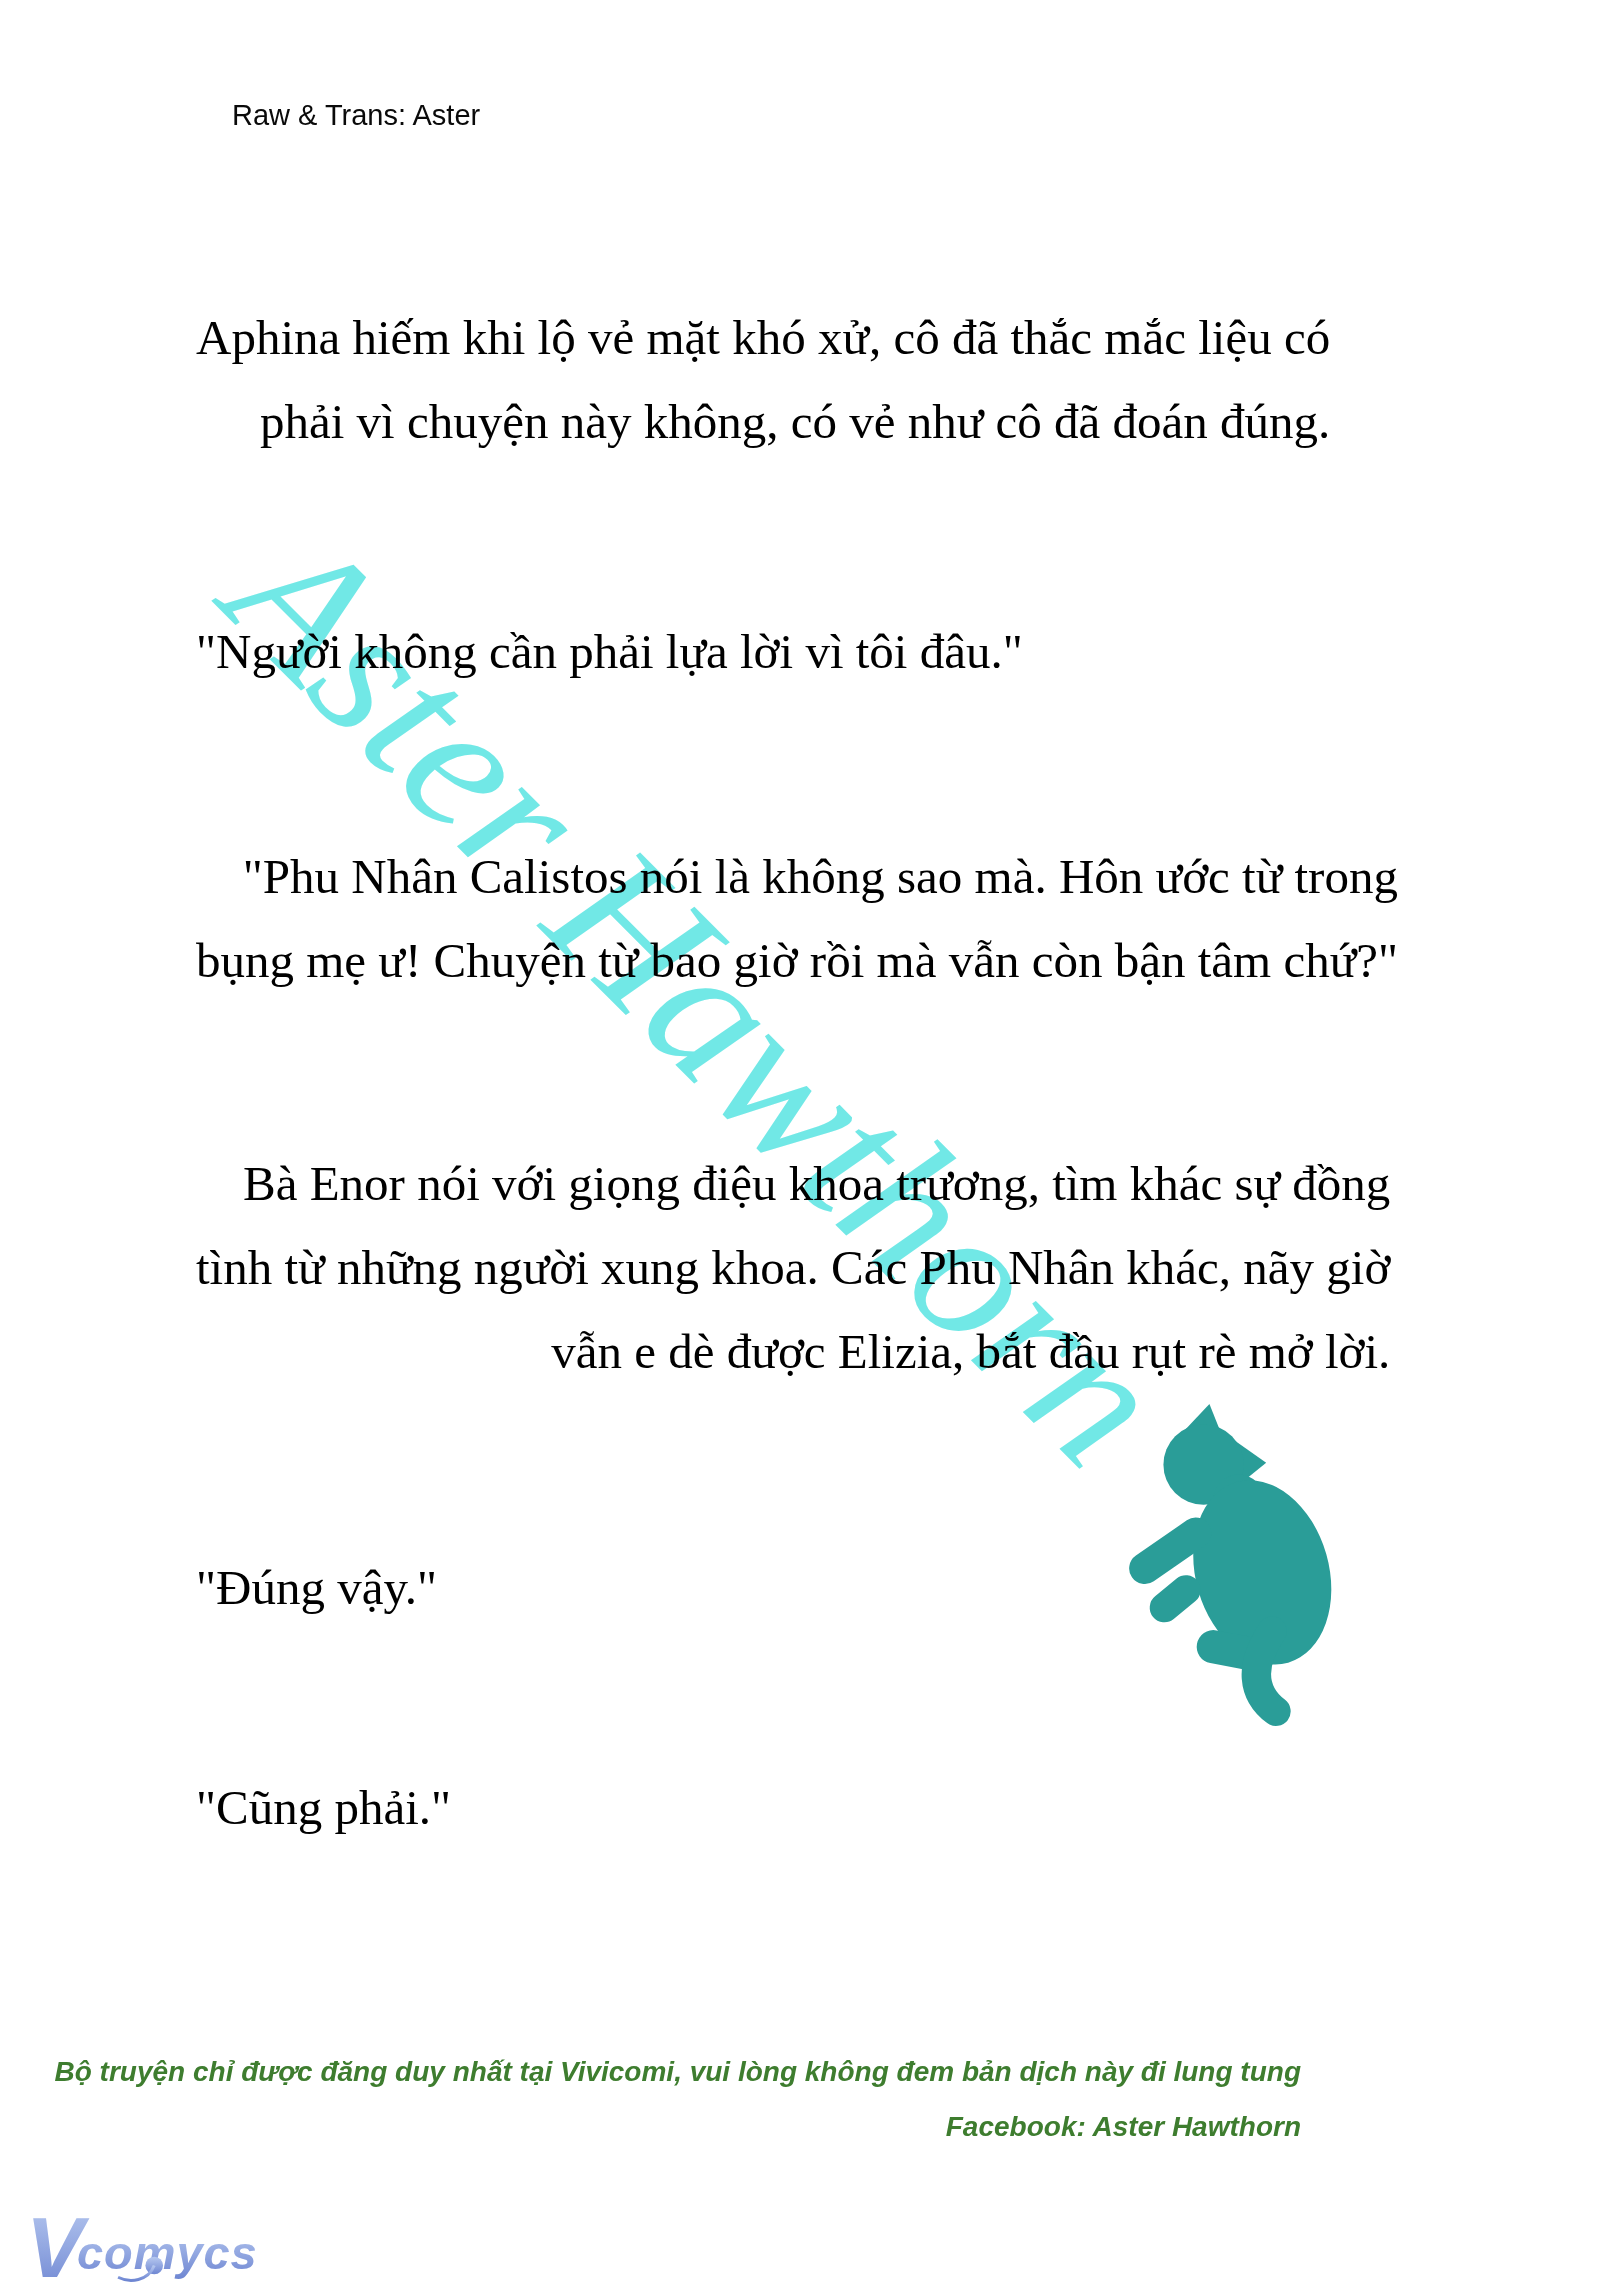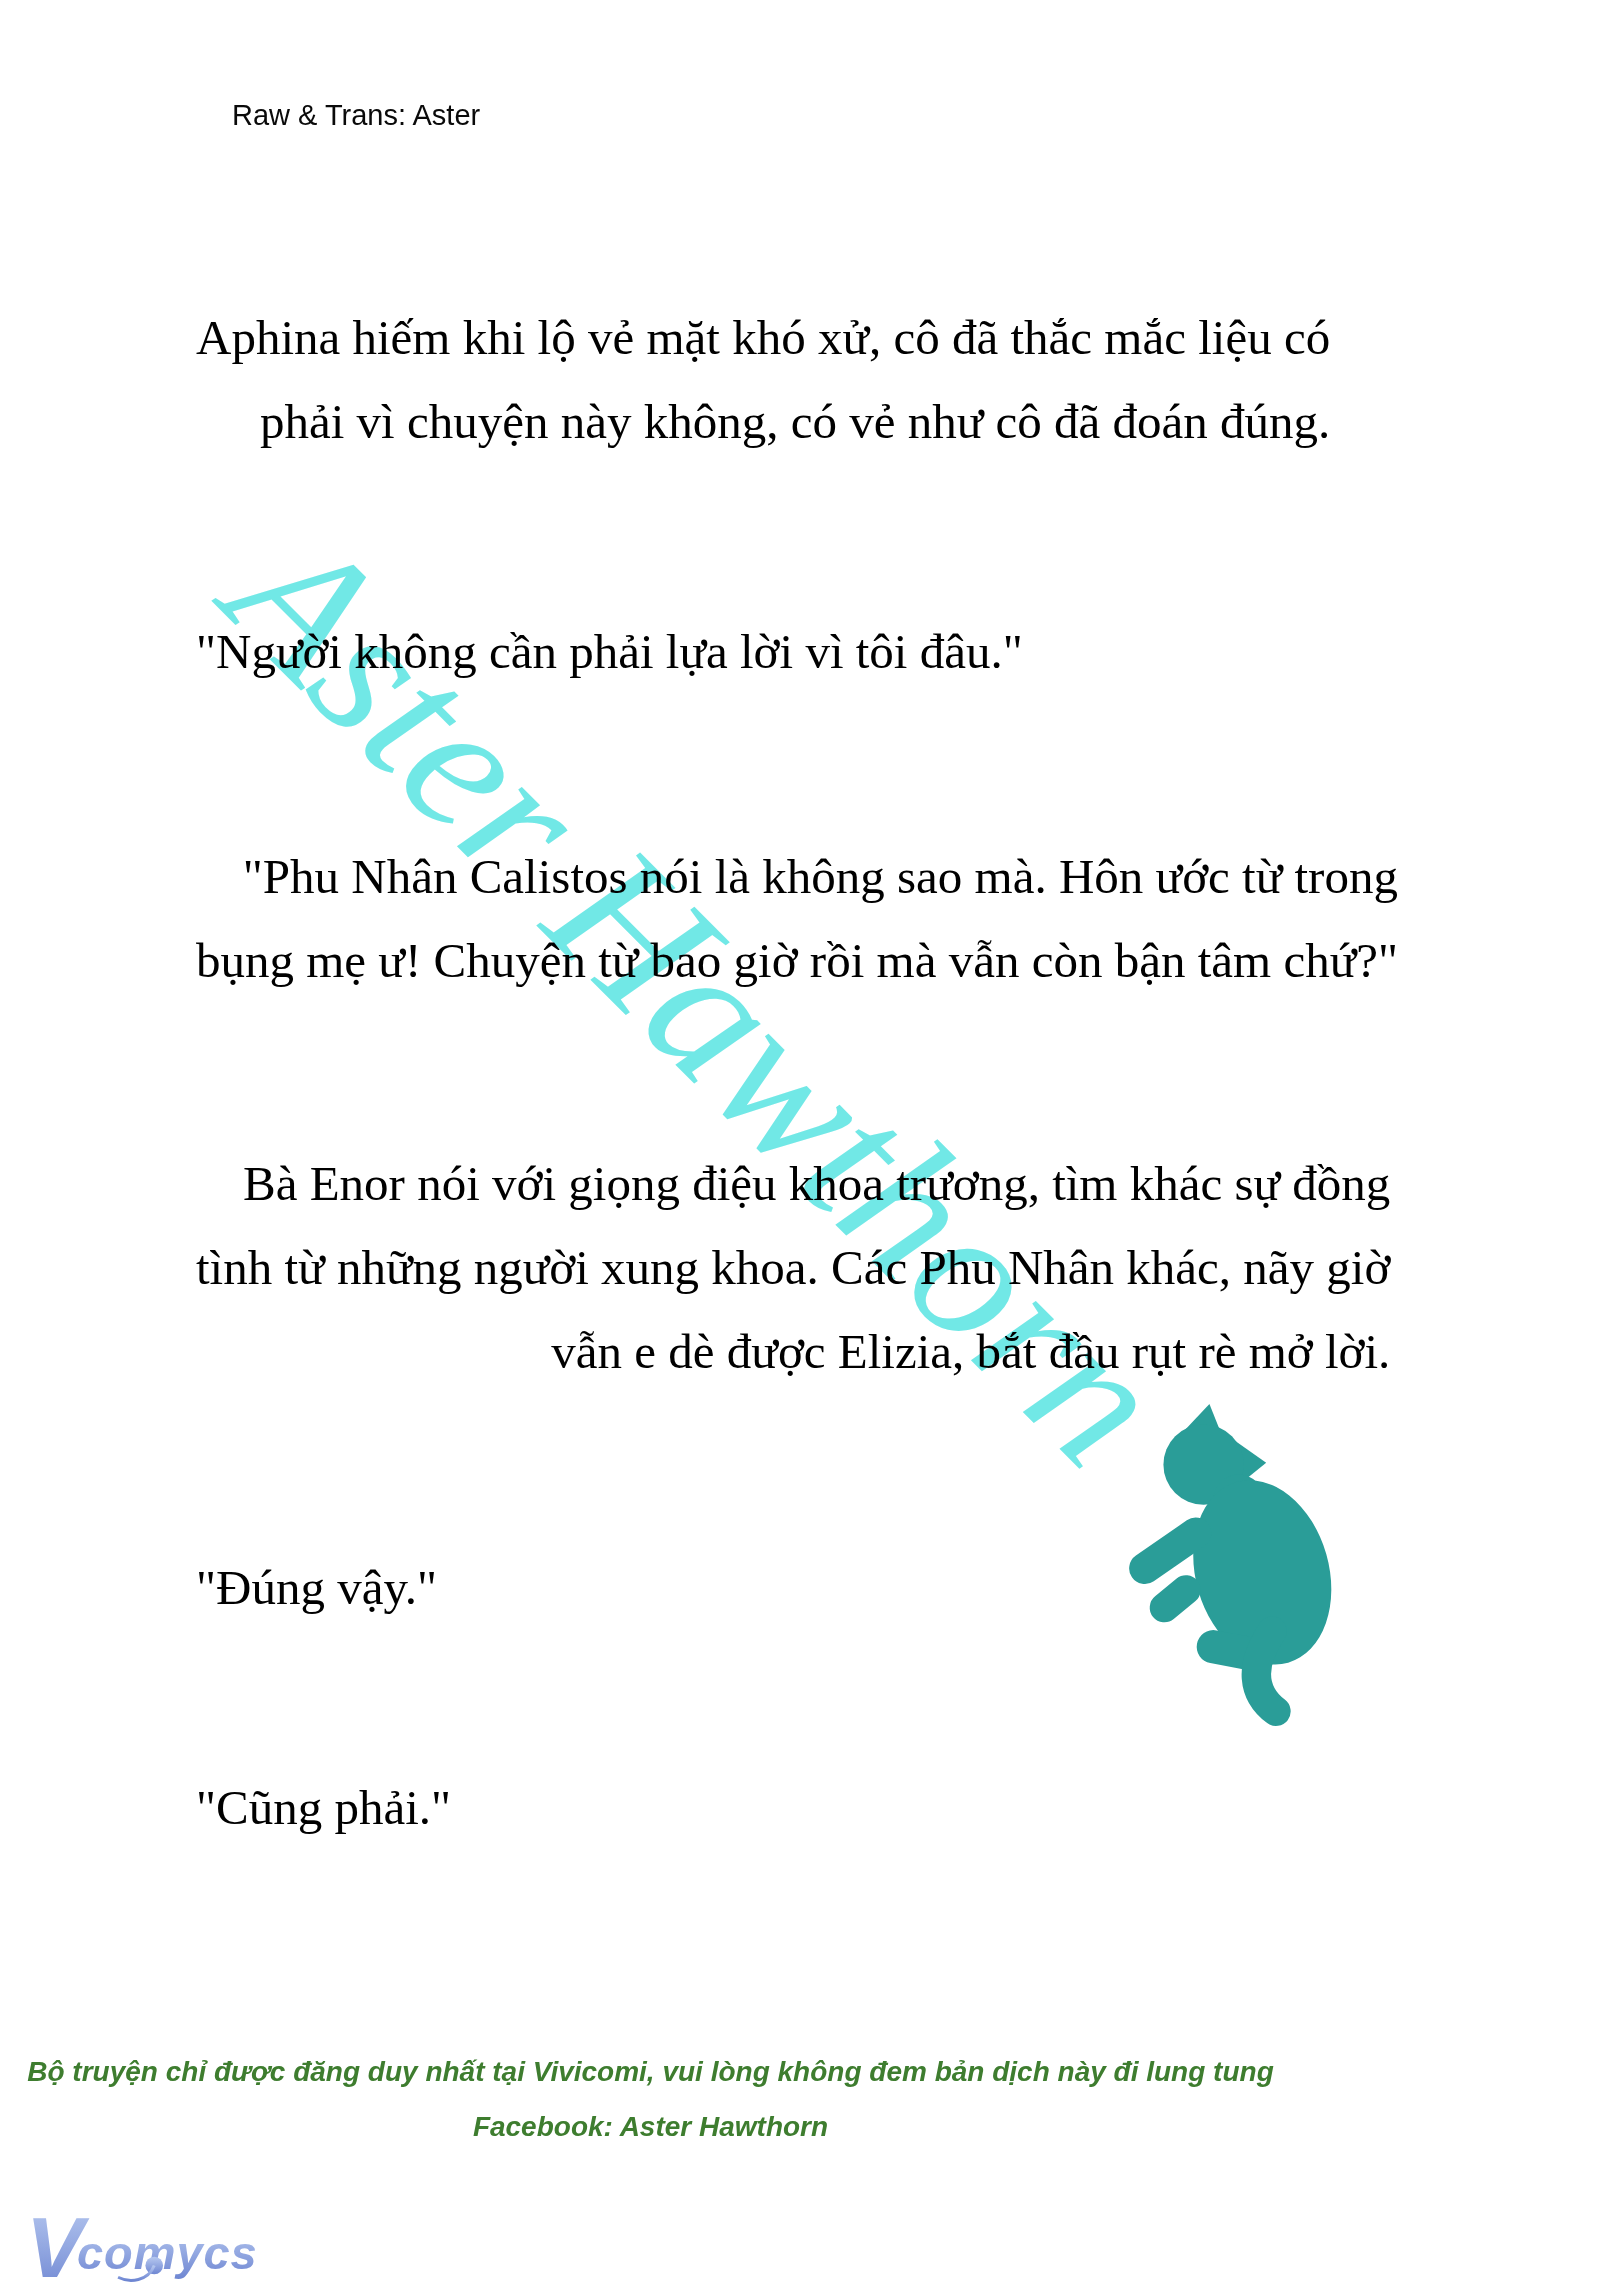--- a/index.html
+++ b/index.html
@@ -62,21 +62,21 @@
   .cat{
     position:absolute;
     left:1123px;top:1404px;
     width:212px;height:323px;
     z-index:3;
   }
   .footer{
     position:absolute;
     left:0;top:2044px;
     width:1301px;
-    text-align:center;
+    text-align:right;
     font-family:"Liberation Sans", sans-serif;
     font-weight:bold;
     font-style:italic;
     font-size:28px;
     line-height:55px;
     color:var(--footer_green);
     z-index:2;
   }
   .footer .fline{display:block;white-space:nowrap;}
   .logo{

